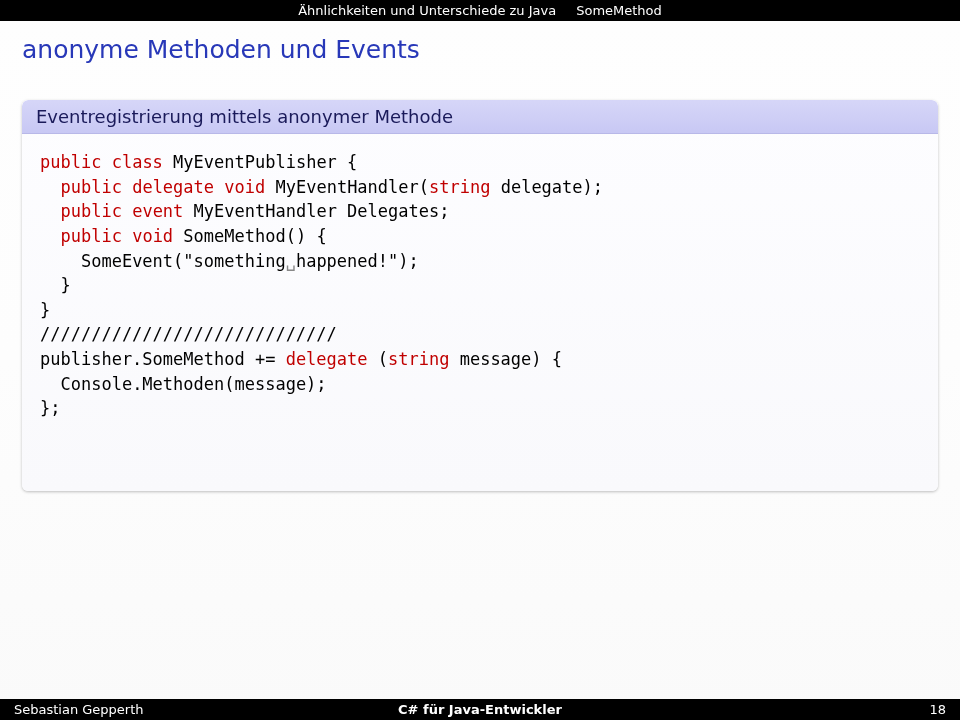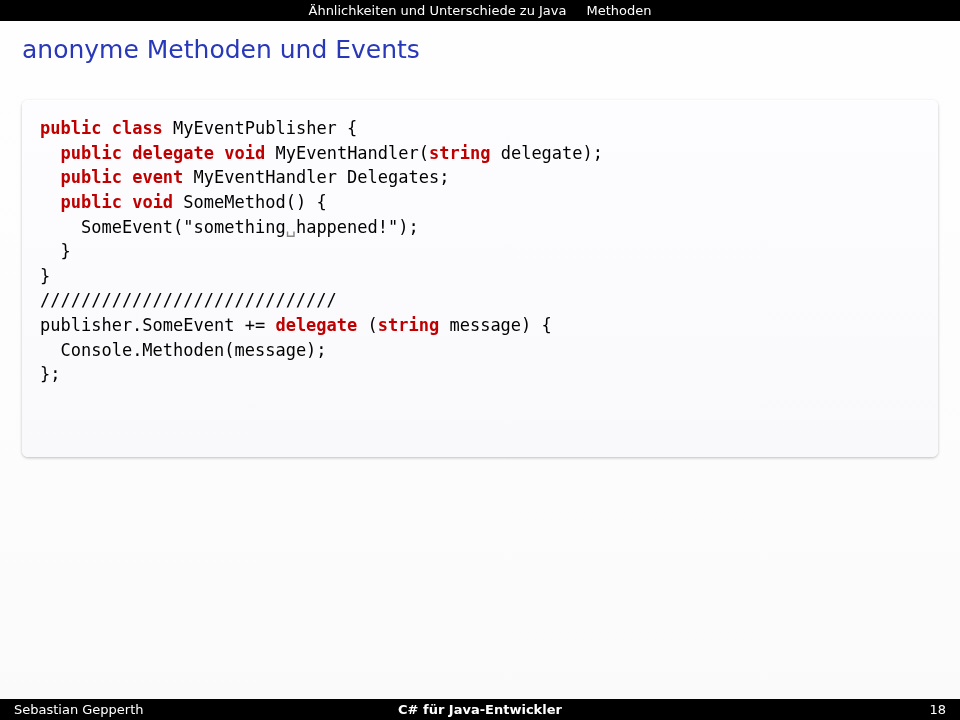--- a/index.html
+++ b/index.html
@@ -43,21 +43,21 @@
     border-radius: 6px 6px 0 0;
   }
   .code {
     font-family: "DejaVu Sans Mono", "Courier New", monospace;
     font-size: 17px;
     line-height: 1.45;
     padding: 16px 18px 70px;
     white-space: pre;
     color: #000;
   }
-  .kw { color: #c00000; font-weight: bold; }
+  .kw { color: #c00000; font-weight: normal; }
   .vis { color: #888; }
   .footer {
     position: absolute;
     bottom: 0;
     left: 0;
     right: 0;
     background: #000;
     color: #fff;
     font-size: 13px;
     padding: 3px 14px;
@@ -65,35 +65,36 @@
     justify-content: space-between;
     margin-top: 37px;
   }
   .footer .center { position: absolute; left: 50%; transform: translateX(-50%); font-weight: bold; }
 </style>
 </head>
 <body>
 
 <div class="topnav">
   <span>Ähnlichkeiten und Unterschiede zu Java</span>
-  <span>Methoden</span>
+  <span>SomeMethod</span>
 </div>
 
 <h1 class="main-title">anonyme Methoden und Events</h1>
 
 <div class="content-block">
+  <div class="block-header">Eventregistrierung mittels anonymer Methode</div>
   <div class="code"><span class="kw">public</span> <span class="kw">class</span><span> MyEventPublisher {</span>
   <span class="kw">public</span> <span class="kw">delegate</span> <span class="kw">void</span><span> MyEventHandler(</span><span class="kw">string</span><span> delegate);</span>
   <span class="kw">public</span> <span class="kw">event</span><span> MyEventHandler Delegates;</span>
   <span class="kw">public</span> <span class="kw">void</span><span> SomeMethod() {</span>
     <span>SomeEvent("something</span><span class="vis">␣</span><span>happened!");</span>
   <span>}</span>
 <span>}</span>
 <span>/////////////////////////////</span>
-<span>publisher.SomeEvent += </span><span class="kw">delegate</span><span> (</span><span class="kw">string</span><span> message) {</span>
+<span>publisher.SomeMethod += </span><span class="kw">delegate</span><span> (</span><span class="kw">string</span><span> message) {</span>
   <span>Console.Methoden(message);</span>
 <span>};</span></div>
 </div>
 
 <div class="footer">
   <span>Sebastian Gepperth</span>
   <span class="center">C# für Java-Entwickler</span>
   <span>18</span>
 </div>
 

